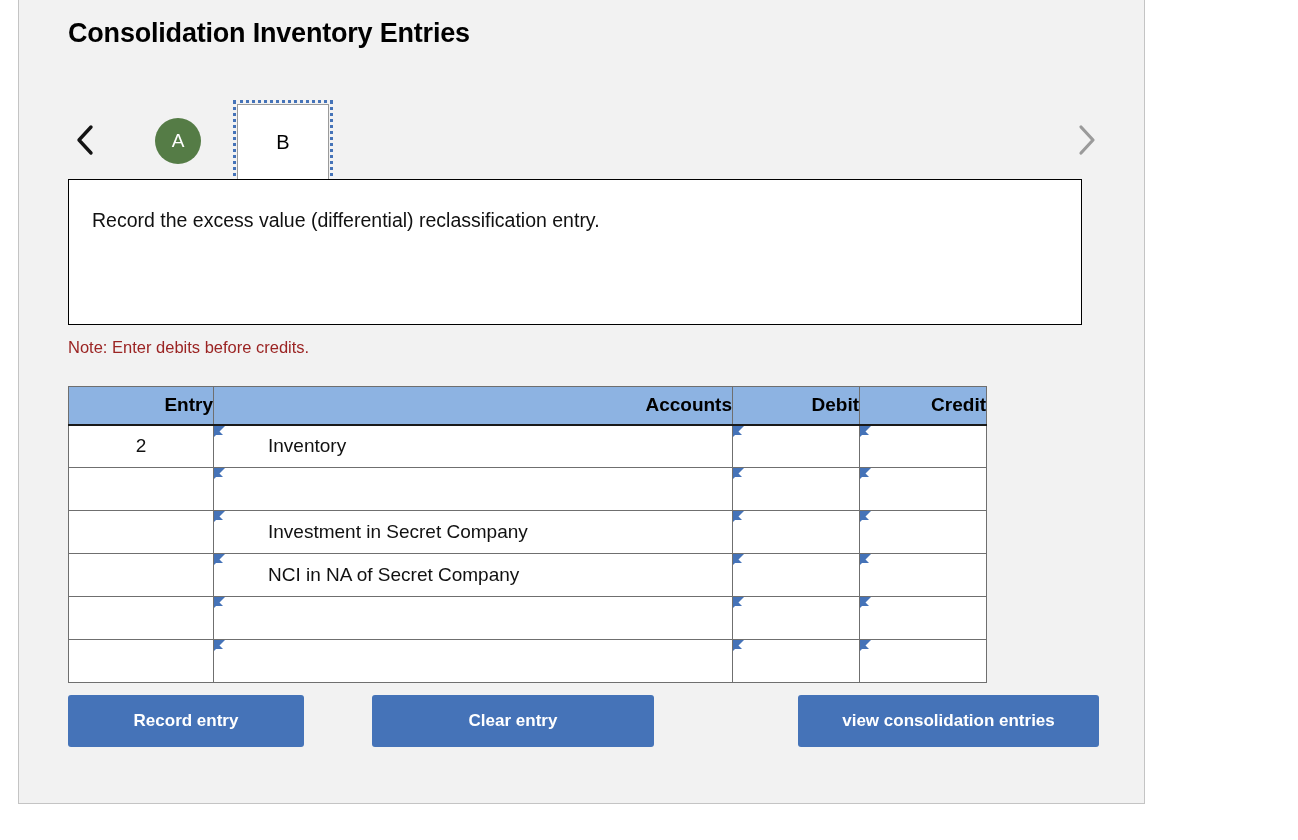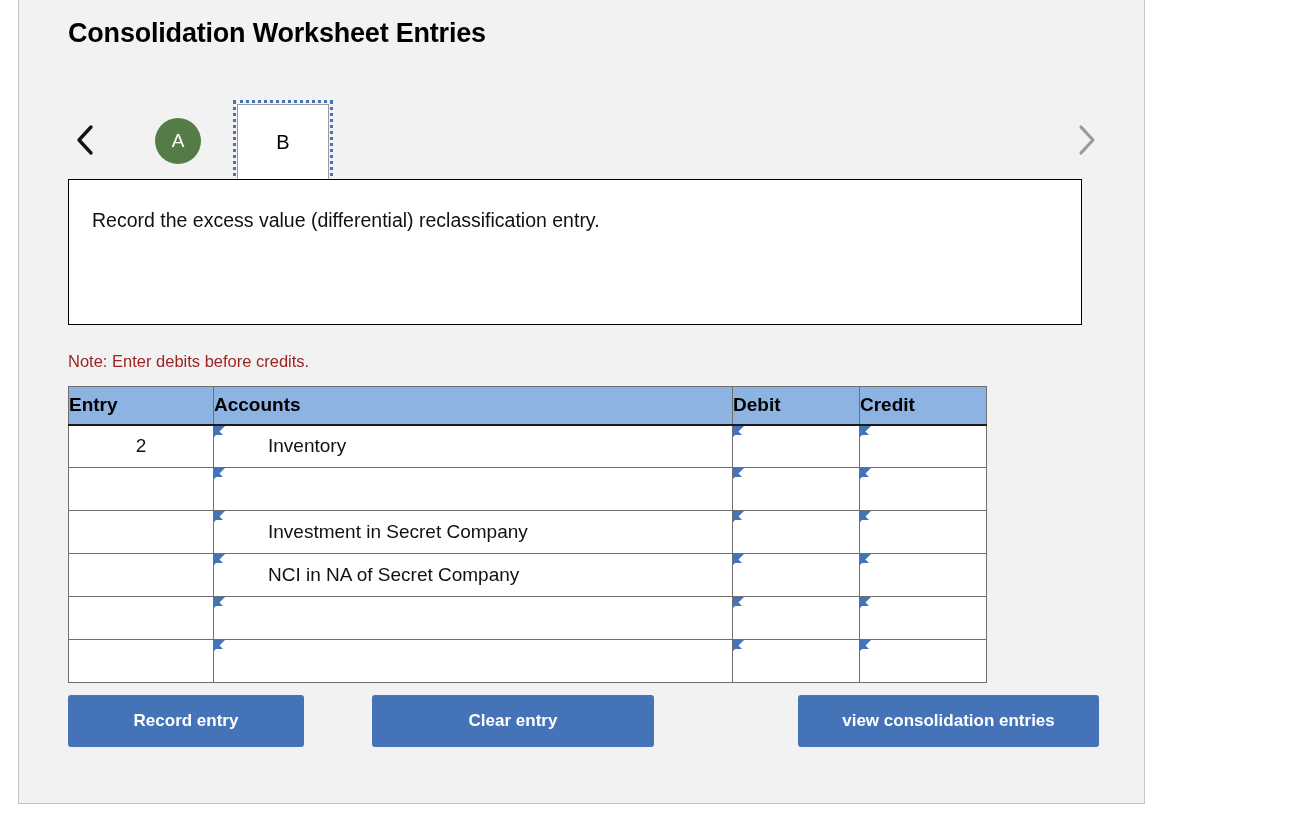--- a/index.html
+++ b/index.html
@@ -122,21 +122,21 @@
     right: 16px;
     font-size: 19.5px;
     color: #111111;
     line-height: 1.4;
   }
 
   
   .note {
     position: absolute;
     left: 49px;
-    top: 352px;
+    top: 338px;
     font-size: 16.5px;
     color: #9b2423;
     text-align: center;
   }
 
   
   .jtable {
     position: absolute;
     left: 49px;
     top: 386px;
@@ -150,21 +150,21 @@
     margin: 0;
   }
   .jtable thead th {
     background: #8db3e2;
     border: 1px solid #6f6f6f;
     border-bottom: 2px solid #1a1a1a;
     height: 38px;
     font-size: 19px;
     font-weight: bold;
     color: #000000;
-    text-align: left;
+    text-align: right;
     vertical-align: middle;
   }
   .jtable tbody td {
     border: 1px solid #6f6f6f;
     height: 43px;
     background: #ffffff;
     vertical-align: middle;
     font-size: 19px;
     color: #111111;
   }
@@ -235,21 +235,21 @@
   .btn-clear  { left: 353px; top: 695px; width: 282px; height: 52px; }
   .btn-view   { left: 779px; top: 695px; width: 301px; height: 52px; }
 </style>
 </head>
 <body>
 
 <div id="page-root">
 
   <div class="panel">
 
-    <div class="title">Consolidation Worksheet Entries</div>
+    <div class="title">Consolidation Inventory Entries</div>
 
     <div class="tabstrip">
 
       <div class="chev chev-left">
         <span>
           <svg width="22" height="34" viewBox="0 0 22 34" aria-hidden="true">
             <polyline points="17,4 5,17 17,30" fill="none" stroke="#141414" stroke-width="3.4" stroke-linecap="round" stroke-linejoin="round"></polyline>
           </svg>
         </span>
       </div>

